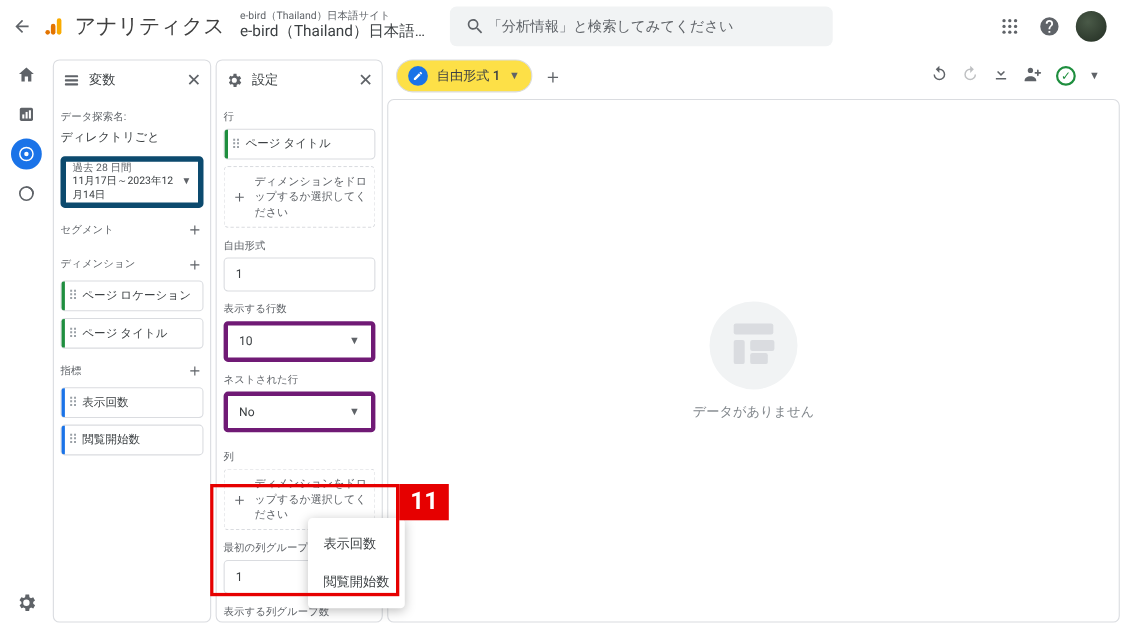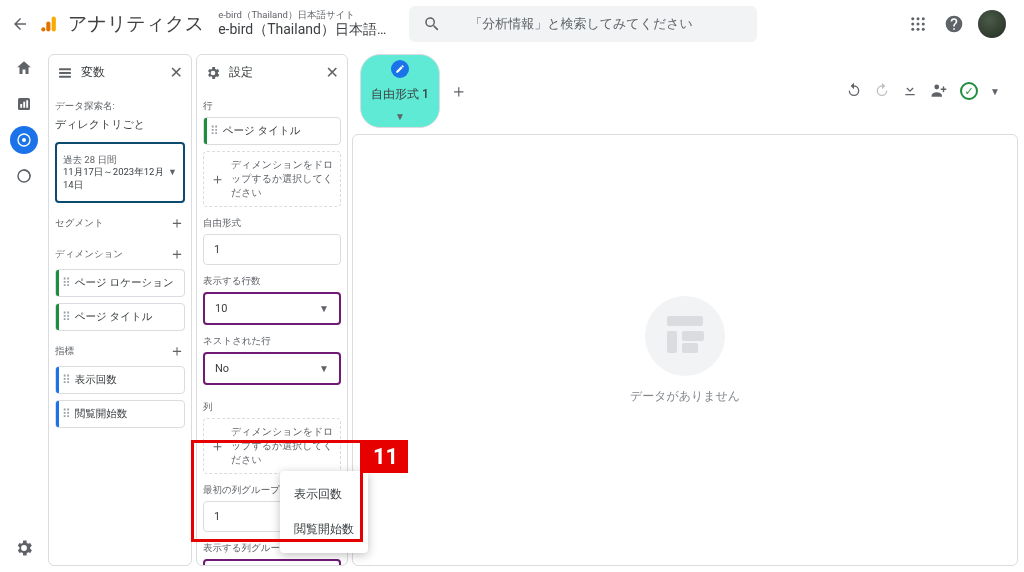--- a/index.html
+++ b/index.html
@@ -7,21 +7,21 @@
 
 
 .header { height: 48px; display: flex; align-items: center; padding: 0 8px; gap: 8px; }
 .back-arrow { width: 24px; height: 24px; display: flex; align-items: center; justify-content: center; color: #5f6368; cursor: pointer; }
 .ga-logo { display: flex; align-items: center; gap: 4px; }
 .ga-icon { width: 20px; height: 20px; }
 .app-title { font-size: 19px; color: #404040; font-weight: 400; margin-right: 6px; }
 .property-info { line-height: 1.25; max-width: 175px; }
 .property-parent { font-size: 9.5px; color: #5f6368; white-space: nowrap; overflow: hidden; text-overflow: ellipsis; }
 .property-name { font-size: 14px; color: #3c4043; white-space: nowrap; overflow: hidden; text-overflow: ellipsis; }
-.search-box { flex: 0 0 348px; height: 36px; background: #f1f3f4; border-radius: 6px; display: flex; align-items: center; padding: 0 14px; gap: 28px; color: #5f6368; margin-left: 8px; }
+.search-box { flex: 0 0 348px; height: 36px; background: #f1f3f4; border-radius: 6px; display: flex; align-items: center; padding: 0 14px; gap: 2px; color: #5f6368; margin-left: 8px; }
 .header-spacer { flex: 1; }
 .header-actions { display: flex; align-items: center; gap: 12px; padding-right: 10px; }
 .icon-btn { width: 24px; height: 24px; display: flex; align-items: center; justify-content: center; color: #5f6368; cursor: pointer; }
 .avatar { width: 28px; height: 28px; border-radius: 50%; background: radial-gradient(circle at 40% 35%, #4a5a48, #222d22); }
 
 
 .body { display: flex; height: calc(100% - 48px); }
 .rail { width: 48px; display: flex; flex-direction: column; align-items: center; padding-top: 6px; gap: 8px; }
 .rail-item { width: 28px; height: 28px; border-radius: 50%; display: flex; align-items: center; justify-content: center; color: #5f6368; cursor: pointer; }
 .rail-item.active { background: #1a73e8; color: #fff; }
@@ -30,42 +30,42 @@
 .panel { border: 1px solid #dadce0; border-radius: 6px; background: #fff; display: flex; flex-direction: column; min-height: 0; }
 .vars-panel { width: 144px; margin: 6px 4px 6px 0; }
 .settings-panel { width: 152px; margin: 6px 4px 6px 0; }
 .panel-header { display: flex; align-items: center; gap: 8px; padding: 8px 8px; font-size: 12px; color: #3c4043; }
 .panel-header .title { flex: 1; }
 .panel-body { padding: 0 6px 8px; overflow-y: auto; flex: 1; min-height: 0; }
 
 .section-label { font-size: 9.5px; color: #5f6368; margin: 10px 0 4px; display: flex; align-items: center; }
 .section-label .plus { margin-left: auto; color: #5f6368; font-size: 16px; cursor: pointer; }
 
-.val-box { border: 2px solid #0c4a6e; border-radius: 4px; padding: 10px 6px; font-size: 10px; line-height: 1.3; }
+.val-box { border: 5px solid #0c4a6e; border-radius: 4px; padding: 0 6px; font-size: 10px; line-height: 1.3; }
 .date-box { display: flex; align-items: center; }
 .date-triangle { margin-left: auto; font-size: 9px; color: #5f6368; }
 .name-value { font-size: 11px; color: #3c4043; margin-bottom: 10px; }
 
 .chip { display: flex; align-items: center; gap: 6px; border: 1px solid #dadce0; border-radius: 4px; padding: 6px 6px; font-size: 10.5px; margin-bottom: 6px; position: relative; cursor: grab; }
 .chip::before { content: ''; position: absolute; left: 0; top: 0; bottom: 0; width: 3px; border-radius: 2px 0 0 2px; }
 .chip.green::before { background: #1e8e3e; }
 .chip.blue::before { background: #1a73e8; }
 .drag-dots { color: #9aa0a6; font-size: 12px; letter-spacing: -2px; }
 
 .dropzone { border: 1px dashed #dadce0; border-radius: 4px; padding: 6px; font-size: 10px; color: #5f6368; display: flex; gap: 6px; align-items: center; margin-bottom: 6px; }
 .dz-plus { font-size: 15px; color: #5f6368; }
 
-.select-box { border: 2px solid #701a75; border-radius: 4px; padding: 8px 10px; font-size: 11px; display: flex; align-items: center; cursor: pointer; }
+.select-box { border: 4px solid #701a75; border-radius: 4px; padding: 8px 10px; font-size: 11px; display: flex; align-items: center; cursor: pointer; }
 .select-box .caret { margin-left: auto; color: #5f6368; font-size: 10px; }
 .input-box { border: 1px solid #dadce0; border-radius: 4px; padding: 8px 10px; font-size: 11px; }
 
 
 .canvas-wrap { flex: 1; display: flex; flex-direction: column; margin: 6px 6px 6px 0; }
 .tab-row { display: flex; align-items: center; gap: 4px; padding: 0 8px 6px; }
-.tab { display: flex; align-items: center; gap: 8px; background: #5eead4; border: 1px solid #dadce0; border-radius: 20px; padding: 5px 10px; font-size: 12px; cursor: pointer; flex-direction: column; }
+.tab { display: flex; align-items: center; gap: 8px; background: #fde047; border: 1px solid #dadce0; border-radius: 20px; padding: 5px 10px; font-size: 12px; cursor: pointer; }
 .tab .dot { width: 18px; height: 18px; border-radius: 50%; background: #1a73e8; display: flex; align-items: center; justify-content: center; }
 .tab .dot svg { fill: #fff; }
 .tab .caret { color: #5f6368; font-size: 10px; }
 .tab-add { width: 30px; height: 30px; display: flex; align-items: center; justify-content: center; color: #5f6368; border-radius: 50%; cursor: pointer; font-size: 18px; }
 .tab-spacer { flex: 1; }
 .canvas-actions { display: flex; align-items: center; gap: 12px; color: #5f6368; padding-right: 10px; }
 .canvas-actions .ci { cursor: pointer; }
 .status-ok { width: 18px; height: 18px; border: 2px solid #1e8e3e; border-radius: 50%; display: flex; align-items: center; justify-content: center; color: #1e8e3e; font-size: 11px; }
 
 .canvas { flex: 1; border: 1px solid #dadce0; border-radius: 6px; display: flex; align-items: center; justify-content: center; flex-direction: column; gap: 12px; color: #80868b; }

